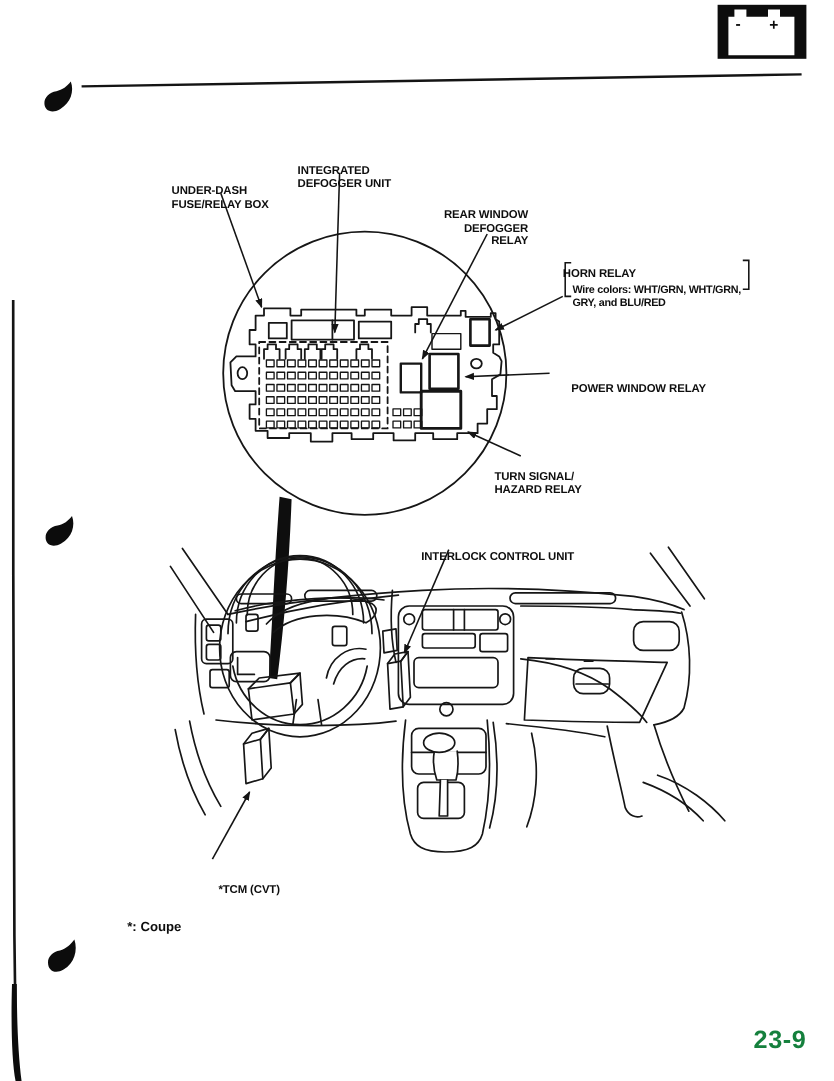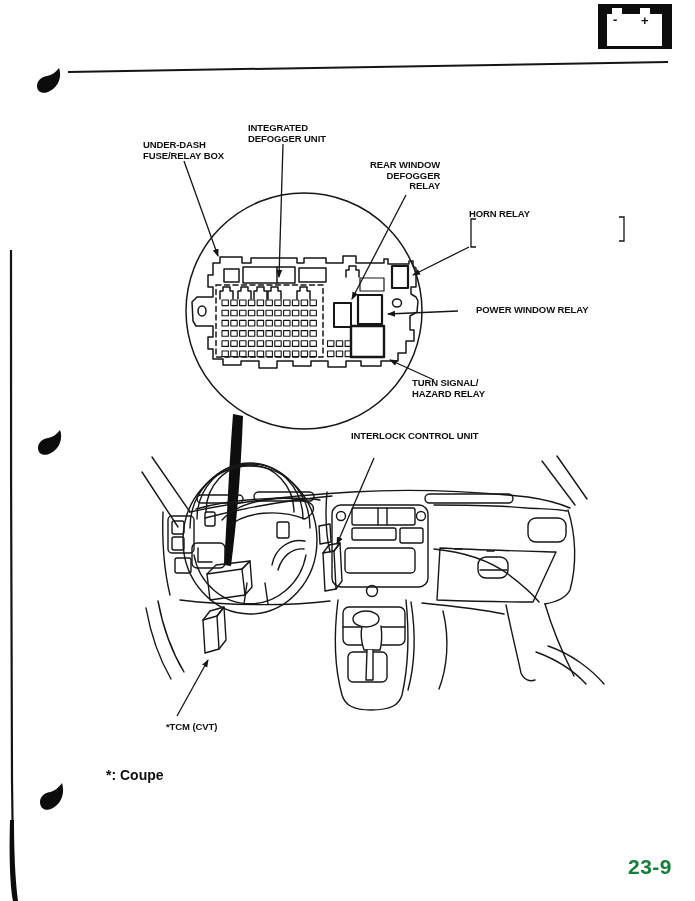--- a/index.html
+++ b/index.html
@@ -1,23 +1,23 @@
 <!DOCTYPE html>
 <html><head>
 <meta charset="utf-8">
 <style>
   html,body{margin:0;padding:0;background:#ffffff;}
   .page{position:relative;width:695px;height:901px;background:#ffffff;overflow:hidden;
         font-family:"Liberation Sans",sans-serif;color:#111;}
   svg{position:absolute;left:0;top:0;}
   .lbl{position:absolute;font-weight:700;font-size:9.5px;line-height:10.5px;
-       letter-spacing:-0.1px;white-space:nowrap;color:#0e0e0e;}
+       letter-spacing:-0.1px;white-space:nowrap;color:#0e0e0e;margin-top:15px;}
   .lbl span{display:block;}
   .lbl-wire{font-size:9px;line-height:11px;letter-spacing:-0.25px;}
-  .footnote{position:absolute;left:106px;top:767px;font-weight:700;font-size:14px;color:#0e0e0e;}
+  .footnote{position:absolute;left:106px;top:767px;font-weight:700;font-size:11px;color:#0e0e0e;}
   .pageno{position:absolute;left:628px;top:855px;font-weight:700;font-size:21px;
           letter-spacing:0.5px;color:#15803d;}
 </style>
 </head>
 <body>
 
 <div class="page">
 
   <svg width="695" height="901" viewBox="0 0 695 901">
     <defs>
@@ -293,33 +293,37 @@
 
   <div class="lbl" style="left:370px;top:160px;text-align:right;">
     <span>REAR WINDOW</span>
     <span>DEFOGGER</span>
     <span>RELAY</span>
   </div>
 
   <div class="lbl" style="left:469px;top:209px;">
     <span>HORN RELAY</span>
   </div>
+  <div class="lbl lbl-wire" style="left:477px;top:221px;">
+    <span>Wire colors: WHT/GRN, WHT/GRN,</span>
+    <span>GRY, and BLU/RED</span>
+  </div>
 
   <div class="lbl" style="left:462px;top:305px;padding-left:14px;">
     <span>POWER WINDOW RELAY</span>
   </div>
 
   <div class="lbl" style="left:412px;top:378px;">
     <span>TURN SIGNAL/</span>
     <span>HAZARD RELAY</span>
   </div>
 
-  <div class="lbl" style="left:351px;top:431px;">
+  <div class="lbl" style="left:351px;top:445px;">
     <span>INTERLOCK CONTROL UNIT</span>
   </div>
 
-  <div class="lbl" style="left:166px;top:722px;">
+  <div class="lbl" style="left:182px;top:722px;">
     <span>*TCM (CVT)</span>
   </div>
 
   <div class="footnote">*: Coupe</div>
   <div class="pageno">23-9</div>
 </div>
 
 </body></html>

